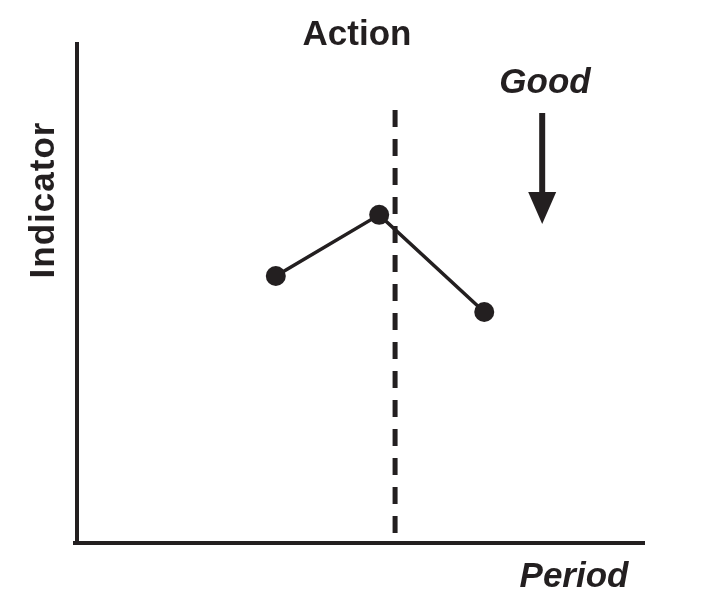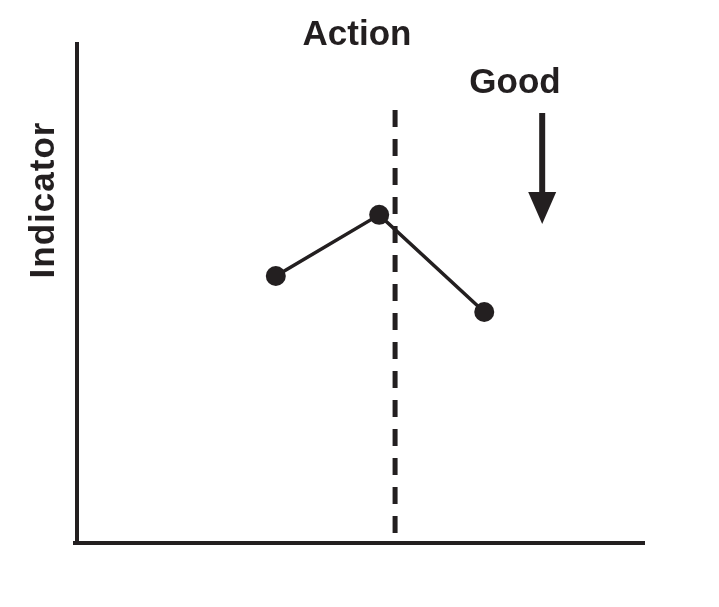--- a/index.html
+++ b/index.html
@@ -29,23 +29,24 @@
     transform: translate(-50%, -50%) rotate(-90deg);
     letter-spacing: 1px;
   }
   .action-label {
     left: 357px;
     top: 10px;
     transform: translateX(-50%);
     text-align: right;
   }
   .good-label {
-    left: 515px;
+    left: 545px;
     top: 58px;
     transform: translateX(-50%);
+    font-style: italic;
   }
   .xlabel {
     left: 574px;
     top: 552px;
     transform: translateX(-50%);
     font-style: italic;
   }
   #plot {
     position: absolute;
     left: 0;
@@ -57,20 +58,21 @@
 
 <div class="canvas">
   <div class="label ylabel">Indicator</div>
 
   <div class="label action-label">
     <div>Action</div>
   </div>
 
   <div class="label good-label">Good</div>
 
+  <div class="label xlabel">Period</div>
 
   <svg id="plot" width="719" height="607">
       <line x1="77" y1="42" x2="77" y2="545" stroke="#231f20" stroke-width="4"></line>
       <line x1="73" y1="543" x2="645" y2="543" stroke="#231f20" stroke-width="4"></line>
       <line x1="395.08000000000004" y1="110" x2="395.08000000000004" y2="543" stroke="#231f20" stroke-width="5" stroke-dasharray="17 12"></line>
       <line x1="542.192" y1="113" x2="542.192" y2="196" stroke="#231f20" stroke-width="6"></line>
       <polygon points="528.192,192 556.192,192 542.192,224" fill="#231f20"></polygon>
       <polyline points="275.79999999999995,275.967 379.17600000000004,214.84499999999997 484.256,312.039" fill="none" stroke="#231f20" stroke-width="3.5"></polyline>
       <circle cx="275.79999999999995" cy="275.967" r="10" fill="#231f20"></circle>
       <circle cx="379.17600000000004" cy="214.84499999999997" r="10" fill="#231f20"></circle>

